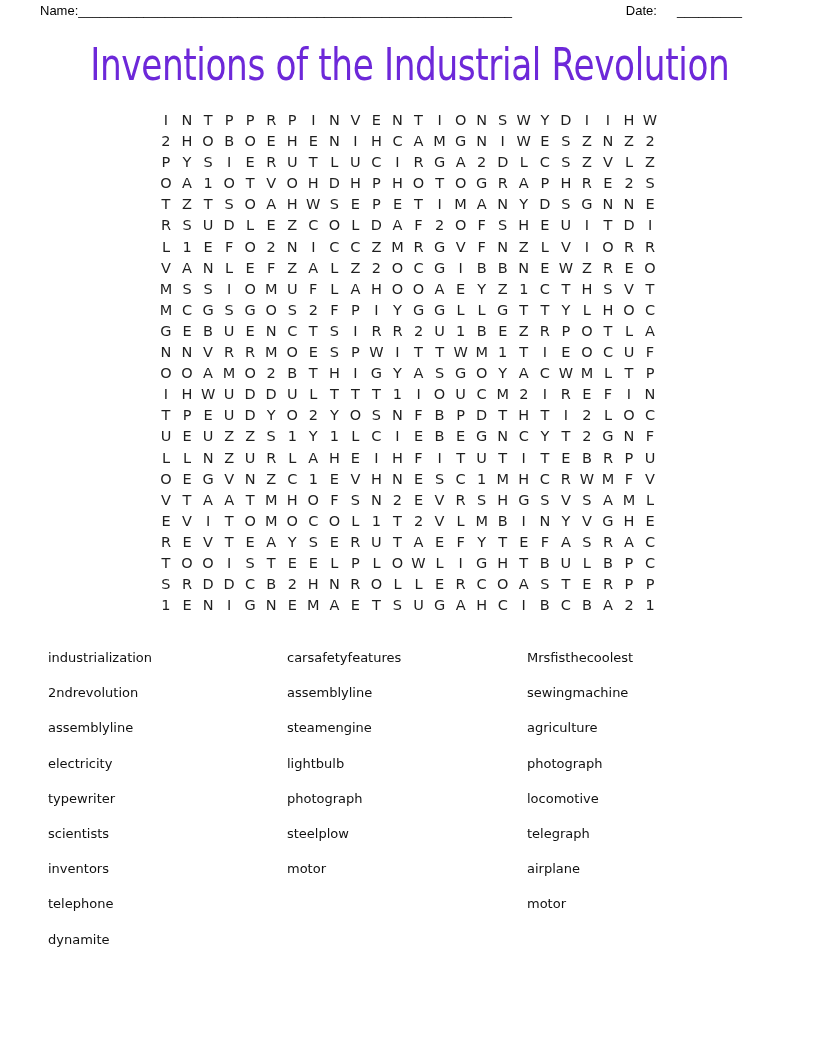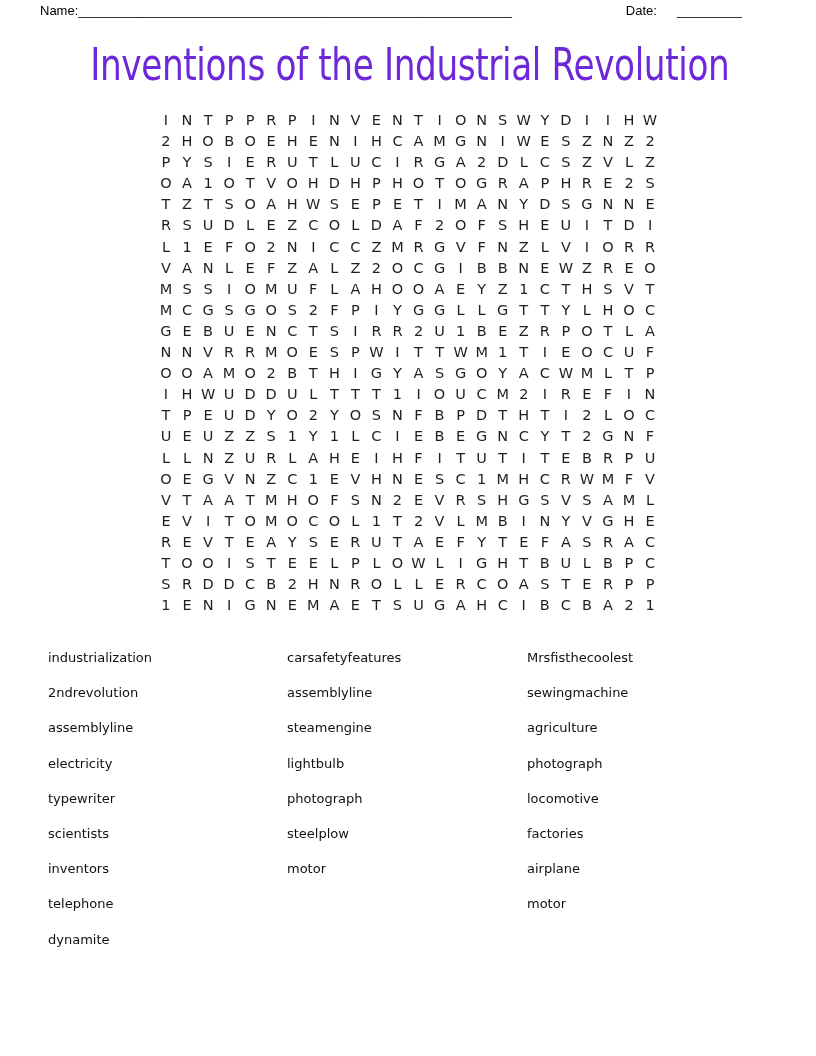--- a/index.html
+++ b/index.html
@@ -746,19 +746,19 @@
         <div class="word">photograph</div>
         <div class="word">steelplow</div>
         <div class="word">motor</div>
       </div>
     <div class="word-col word-col-3">
         <div class="word">Mrsfisthecoolest</div>
         <div class="word">sewingmachine</div>
         <div class="word">agriculture</div>
         <div class="word">photograph</div>
         <div class="word">locomotive</div>
-        <div class="word">factories</div>
+        <div class="word">telegraph</div>
         <div class="word">airplane</div>
         <div class="word">motor</div>
       </div>
   </div>
 
 </div>
 
 </body></html>

